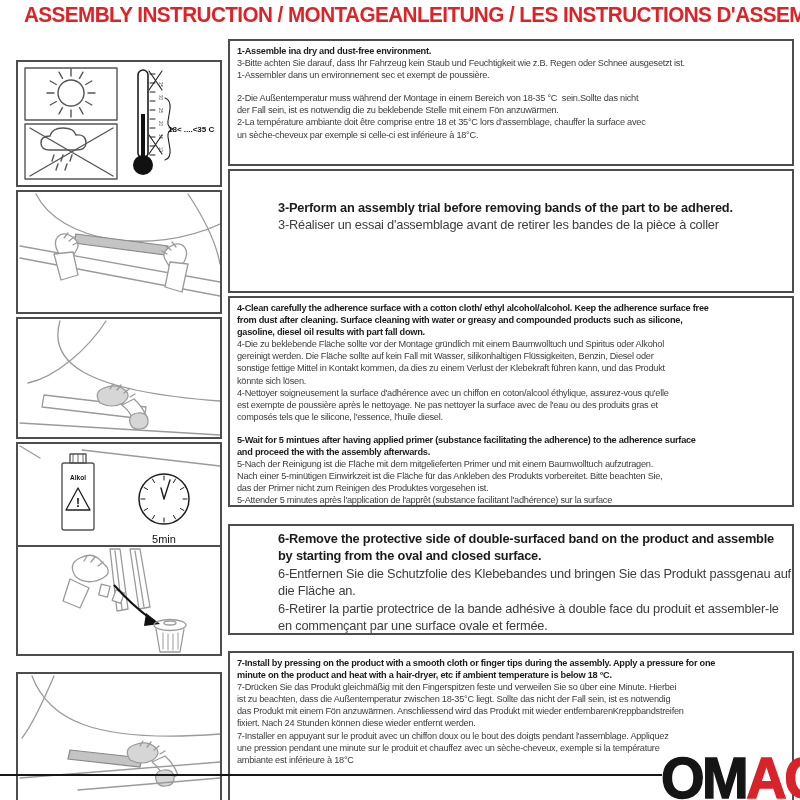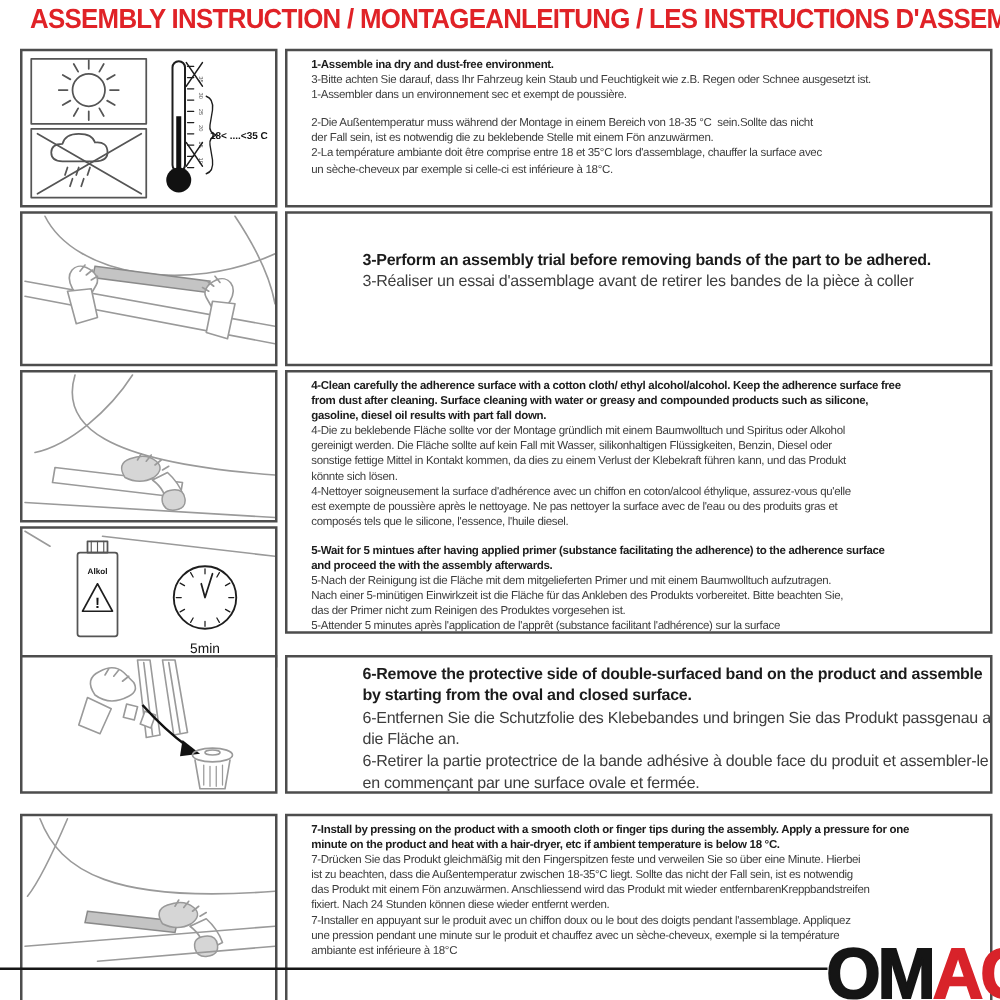--- a/index.html
+++ b/index.html
@@ -6,33 +6,33 @@
   body{
     width:800px;height:800px;position:relative;background:#ffffff;
     font-family:"Liberation Sans", sans-serif;color:#2a2a2a;overflow:hidden;
   }
   .page-title{
     position:absolute;top:2px;left:0;width:800px;text-align:center;
     font-size:22px;font-weight:bold;letter-spacing:-0.6px;color:#E02227;
     transform:scaleX(0.94);transform-origin:center;white-space:nowrap;
   }
   .box{position:absolute;border:2px solid #4d4d4d;background:#fff;box-sizing:border-box;overflow:hidden;}
-  .cell-l{left:16px;width:206px;}
+  .cell-l{left:16px;width:206px;margin-top:21px;}
   .cell-r{left:228px;width:566px;}
   .rowA{top:39px;height:127px;}
   .rowB{top:169px;height:124px;}
   .rowC-lt{top:296px;height:122px;}
   .rowC-lb{top:421px;height:113px;}
   .rowC-r{top:296px;height:211px;}
   .rowD{top:524px;height:111px;}
   .rowE{top:651px;height:152px;}
   .pad{padding:4px 7px;}
   .padB{padding:28px 7px 4px 7px;}
   .padD{padding:4px 7px;}
-  .step{white-space:pre;margin-left:12px;}
+  .step{white-space:pre;}
   .small{font-size:9.2px;line-height:12.1px;letter-spacing:-0.25px;}
   .large{font-size:12.8px;line-height:17.4px;letter-spacing:-0.2px;padding-left:48px;}
   .en{font-weight:bold;color:#1c1c1c;}
   .de,.fr{font-weight:normal;color:#3d3d3d;}
   .gap{height:11px;}
   svg{display:block;}
   .ln1{stroke:#9a9a9a;fill:none;stroke-width:1.3;stroke-linecap:round;stroke-linejoin:round;}
   .ln2{stroke:#555;fill:none;stroke-width:1.4;stroke-linecap:round;stroke-linejoin:round;}
   .ln3{stroke:#1e1e1e;fill:none;stroke-width:1.6;stroke-linecap:round;stroke-linejoin:round;}
   .fillDark{fill:#111;stroke:none;}

